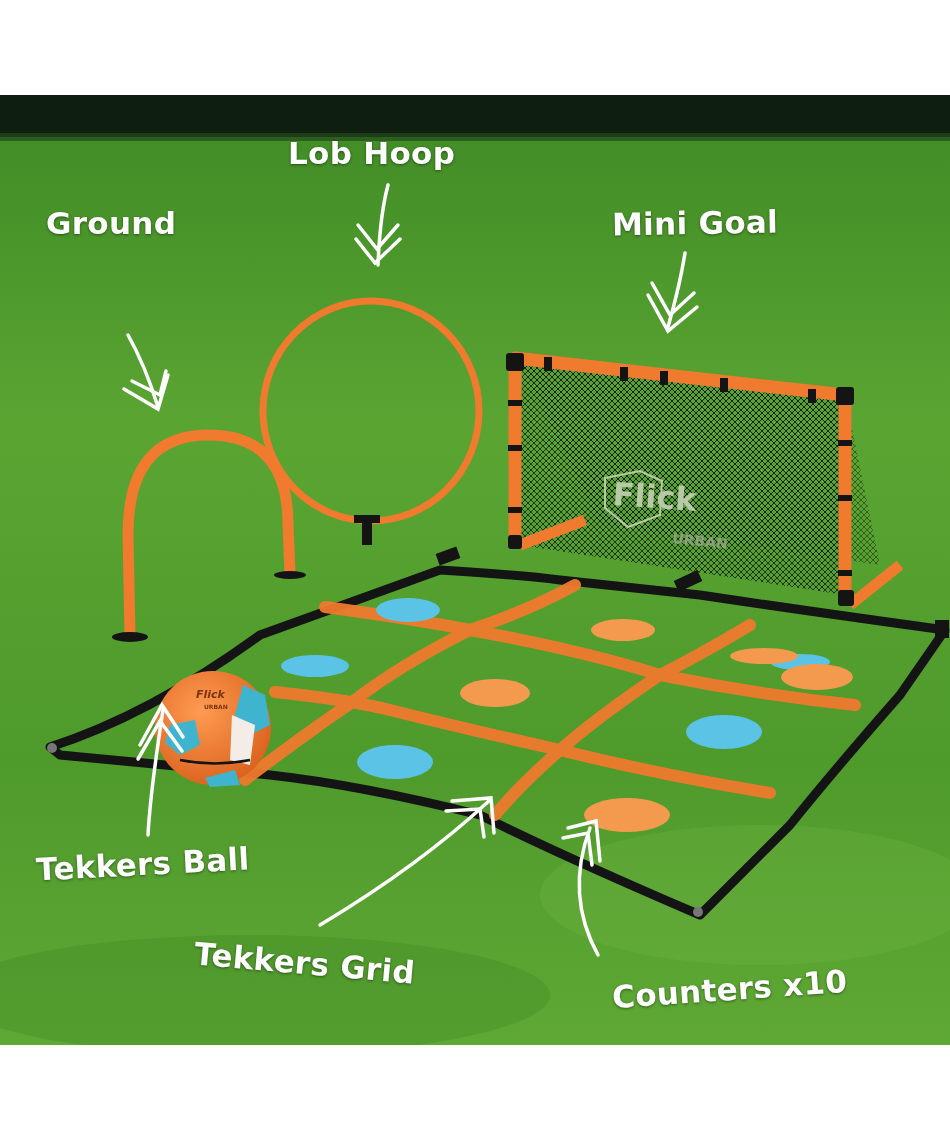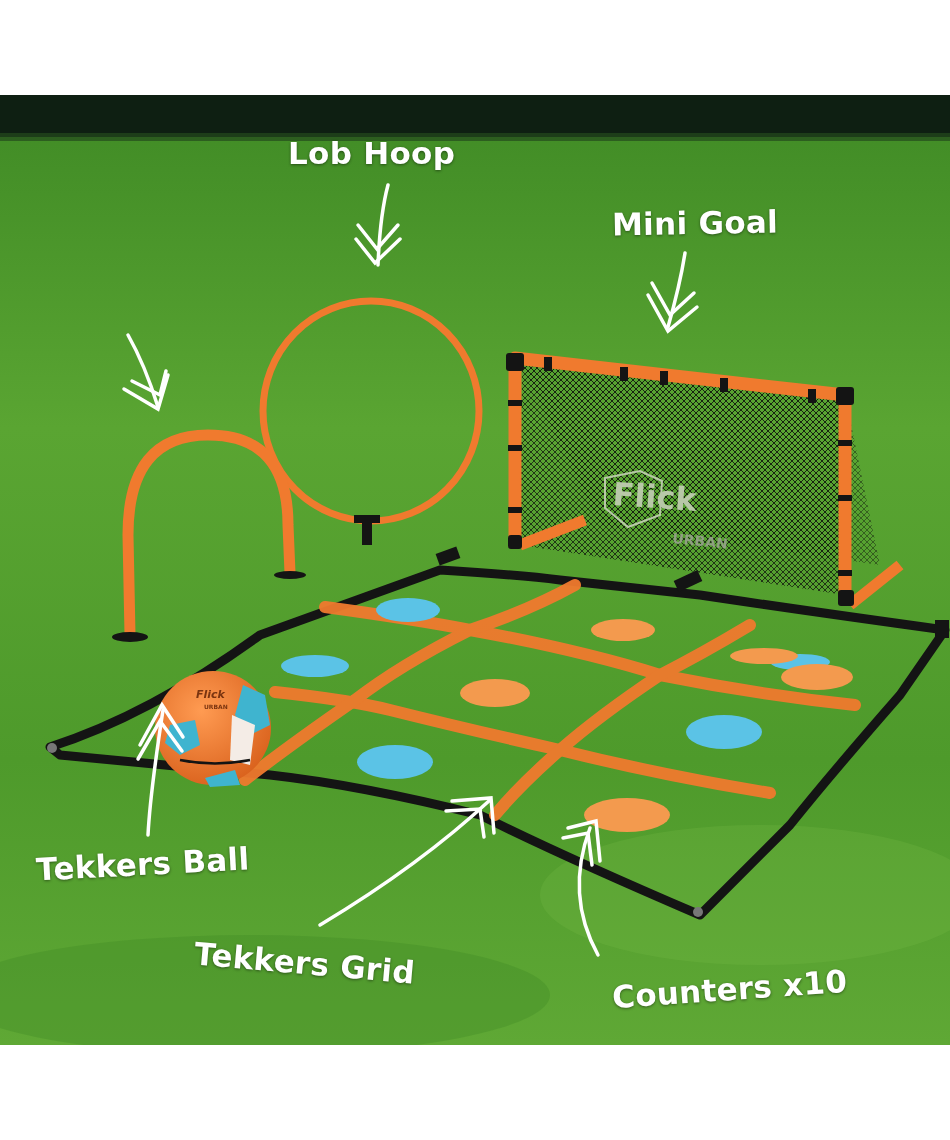--- a/index.html
+++ b/index.html
@@ -149,20 +149,21 @@
         <path d="M598 860 Q565 800 590 733"></path>
         <path d="M568 733 L596 726 L600 766"></path>
         <path d="M563 743 L588 738 L592 770"></path>
       </g>
     </g>
   </svg>
 
   <div class="label" style="left:288px; top:42px;">Lob Hoop</div>
 
   <div class="label" style="left:46px; top:112px;">
+    <div>Ground</div>
   </div>
 
   <div class="label" style="left:612px; top:112px; transform:rotate(-1deg);">Mini Goal</div>
 
   <div class="label" style="left:36px; top:753px; transform:rotate(-3deg);">Tekkers Ball</div>
 
   <div class="label" style="left:194px; top:852px; transform:rotate(5deg);">Tekkers Grid</div>
 
   <div class="label" style="left:612px; top:878px; transform:rotate(-4deg);">Counters x10</div>
 </div>

